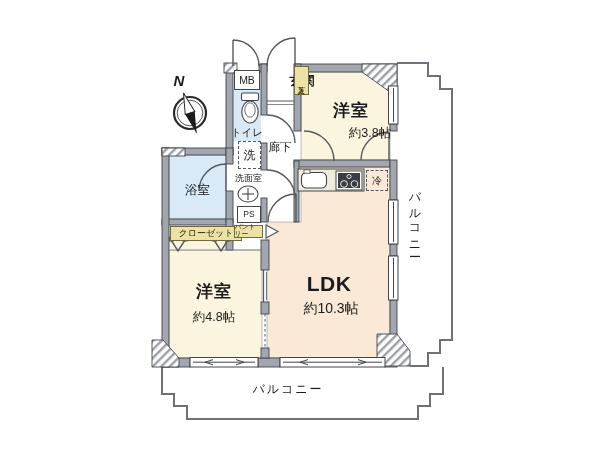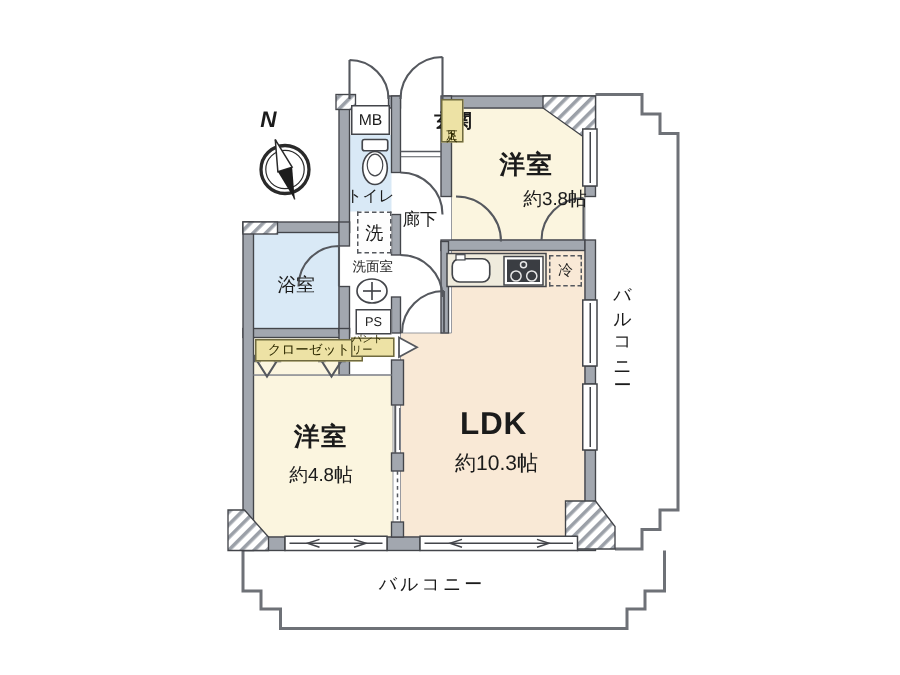--- a/index.html
+++ b/index.html
@@ -176,21 +176,21 @@
   <div class="box whitebox" style="left:234px;top:70px;width:26px;height:20px;font-size:10.5px;">
     <span>MB</span>
   </div>
 
   <div class="lbl" style="left:280px;top:81px;font-size:12.5px;font-weight:700;padding-left:44px;">玄関</div>
 
   <div class="box yellow vert" style="left:293.5px;top:66px;width:15px;height:29px;font-size:7.5px;">
     <span>下足入</span>
   </div>
 
-  <div class="lbl" style="left:247px;top:132px;font-size:10.5px;font-family:Liberation Mono, monospace;">トイレ</div>
+  <div class="lbl" style="left:247px;top:132px;font-size:10.5px;">トイレ</div>
 
   <div class="box whitebox dashedbox" style="left:238px;top:141px;width:23px;height:28px;font-size:12px;background:#fdfdfd;">
     <span>洗</span>
   </div>
 
   <div class="lbl" style="left:280px;top:148px;font-size:11.5px;text-align:right;">廊下</div>
 
   <div class="lbl" style="left:248.5px;top:178px;font-size:9px;text-align:right;">洗面室</div>
 
   <div class="lbl" style="left:197.5px;top:190px;font-size:12.5px;font-family:Liberation Serif, serif;">浴室</div>

